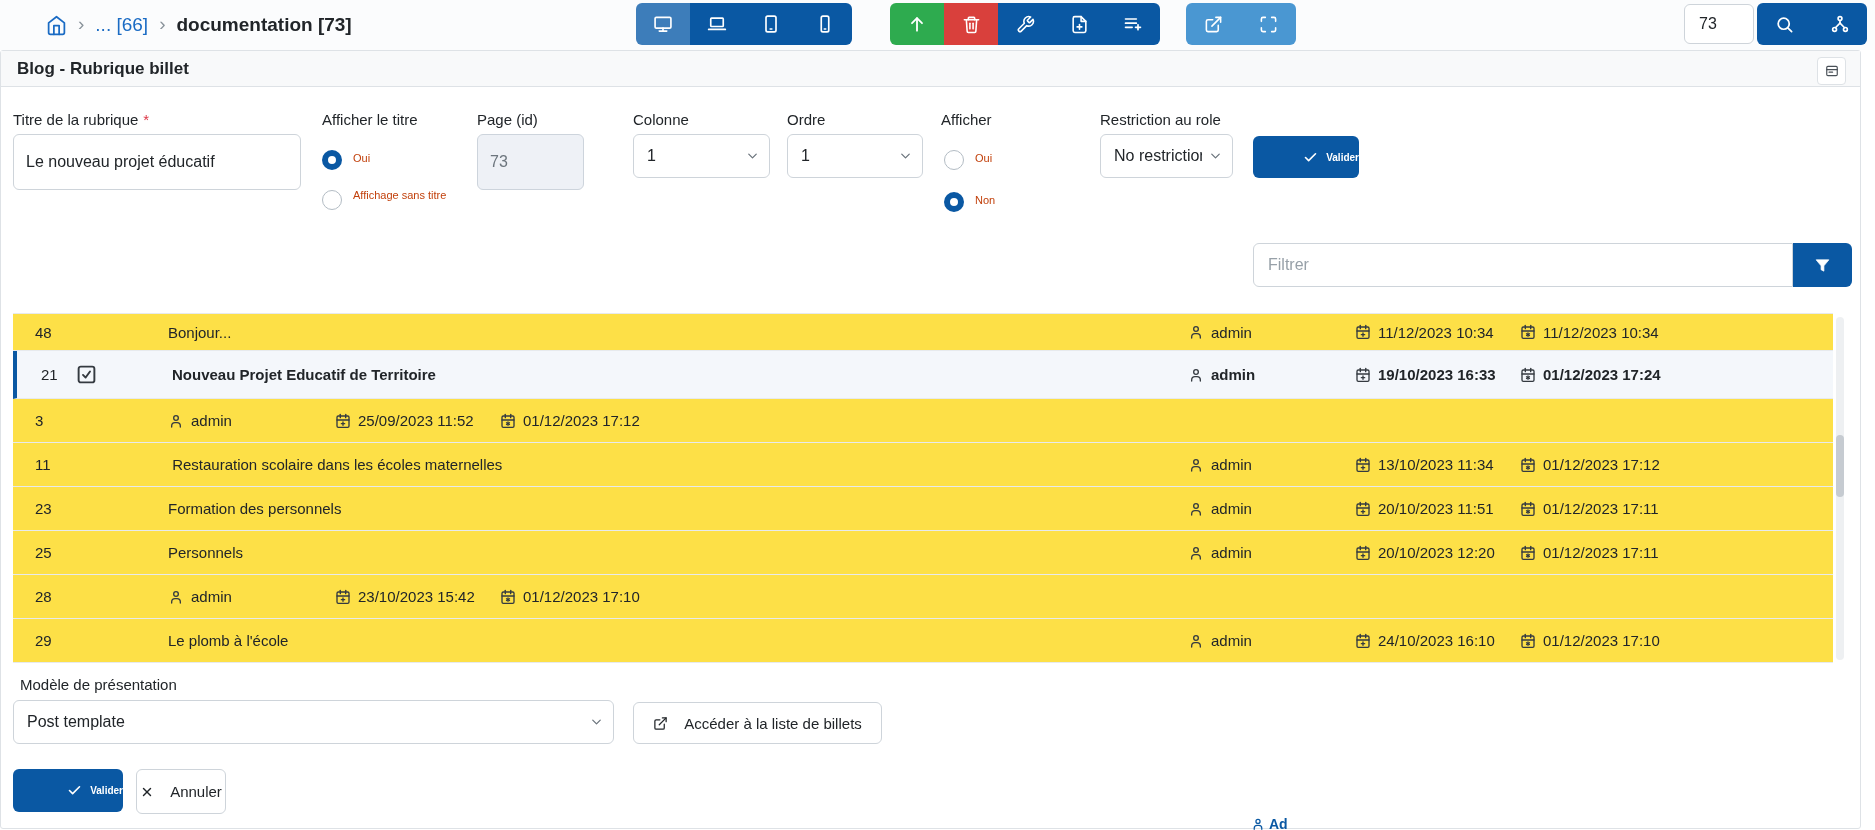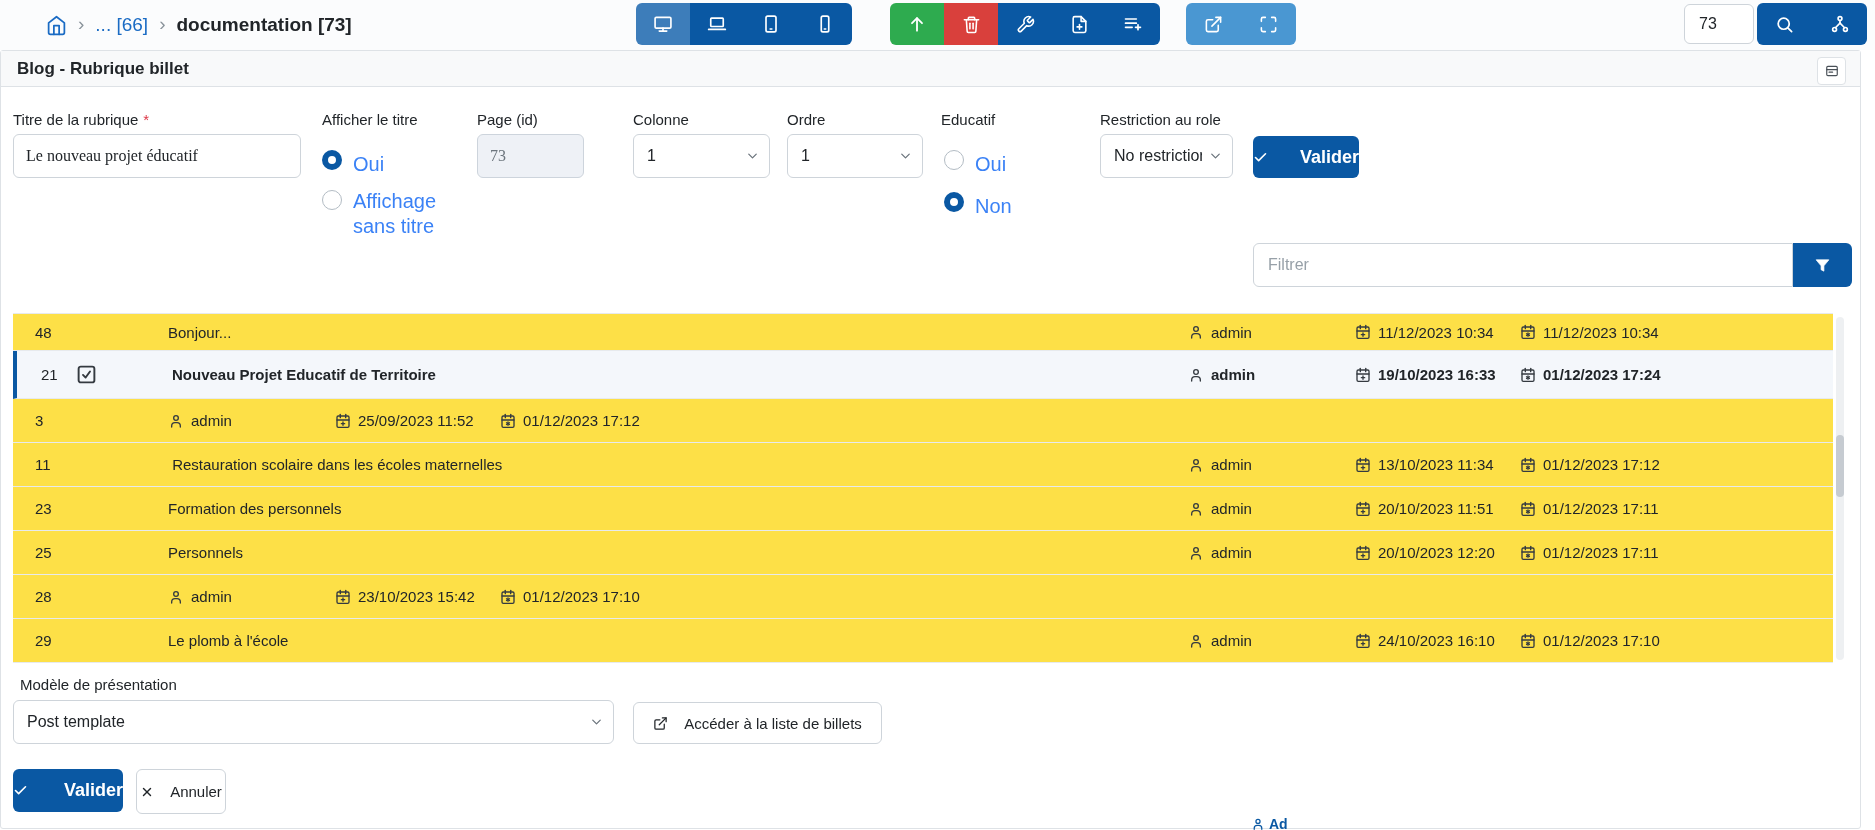--- a/index.html
+++ b/index.html
@@ -29,35 +29,35 @@
 
   
   .card-bg{position:absolute;top:50px;left:0;width:1861px;height:779px;background:#fff;border:1px solid #dee2e6;border-radius:3px;box-sizing:border-box}
   .card-header{position:absolute;top:51px;left:1px;width:1859px;height:36px;background:#f8f9fa;border-bottom:1px solid #dee2e6;display:flex;align-items:center;padding-left:16px;box-sizing:border-box}
   .card-title{font-size:17px;font-weight:700;color:#212529}
   .card-header-btn{position:absolute;left:1817px;top:57px;width:27px;height:26px;background:#fff;border:1px solid #dee2e6;border-radius:4px;display:flex;align-items:center;justify-content:center;color:#495057;cursor:pointer}
 
   
   .flabel{position:absolute;font-size:15px;color:#212529;white-space:nowrap}
   .req{color:#dc3545;margin-left:5px}
-  .tinput{position:absolute;height:44px;border:1px solid #ced4da;border-radius:6px;font-family:Liberation Serif, serif;
+  .tinput{position:absolute;height:56px;border:1px solid #ced4da;border-radius:6px;font-family:Liberation Sans, sans-serif;
     font-size:16px;color:#212529;padding:0 12px;box-sizing:border-box;background:#fff}
   .tinput::placeholder{color:#97a0a8}
   .tinput:disabled{background:#eef1f6;color:#6c757d;border-color:#cdd4dc}
   .select{position:absolute;height:44px;border:1px solid #ced4da;border-radius:6px;background:#fff;display:flex;align-items:center;
     font-size:16px;color:#212529;padding:0 30px 0 13px;box-sizing:border-box;cursor:pointer}
   .select .sel-text{white-space:nowrap;overflow:hidden}
   .select .chev{position:absolute;right:9px;top:50%;transform:translateY(-50%);color:#6c757d}
 
   .radio{position:absolute;width:20px;height:20px;border-radius:50%;border:1px solid #b3bcc4;background:#fff;box-sizing:border-box;cursor:pointer}
   .radio.on{border:6.5px solid #0a58a3}
-  .radio-label{position:absolute;font-size:20px;color:#3b82f6;line-height:1.25}
-
-  .btn-blue{position:absolute;background:#0a58a3;color:#fff;border-radius:6px;display:flex;align-items:center;justify-content:space-between;
-    gap:8px;font-size:18px;font-weight:700;cursor:pointer}
+  .radio-label{position:absolute;font-size:11px;color:#c2410c;line-height:1.25}
+
+  .btn-blue{position:absolute;background:#0a58a3;color:#fff;border-radius:6px;display:flex;align-items:center;justify-content:flex-end;
+    gap:8px;font-size:10px;font-weight:700;cursor:pointer}
   .btn-outline{position:absolute;background:#fff;color:#212529;border:1px solid #ced4da;border-radius:6px;display:flex;align-items:center;justify-content:center;gap:16px;font-size:15px;cursor:pointer}
 
   
   .filter-input{position:absolute;left:1253px;top:243px;width:540px;height:44px;border:1px solid #ced4da;border-radius:6px 0 0 6px;
     font-family:"Liberation Sans",sans-serif;font-size:16px;padding:0 14px;box-sizing:border-box;color:#212529}
   .filter-input::placeholder{color:#97a0a8}
   .filter-btn{position:absolute;left:1793px;top:243px;width:59px;height:44px;background:#0a58a3;border-radius:0 6px 6px 0;
     display:flex;align-items:center;justify-content:center;color:#fff;cursor:pointer}
 
   
@@ -270,21 +270,21 @@
 <div class="flabel" style="left:787px;top:111px">Ordre</div>
 <div class="select" style="left:787px;top:134px;width:136px">
   <span class="sel-text">1</span>
   <span class="chev">
       <svg width="15" height="15" viewBox="0 0 24 24" fill="none" stroke="currentColor" stroke-width="2" stroke-linecap="round" stroke-linejoin="round">
         <polyline points="6 9 12 15 18 9"></polyline>
       </svg>
     </span>
 </div>
 
-<div class="flabel" style="left:941px;top:111px">Educatif</div>
+<div class="flabel" style="left:941px;top:111px">Afficher</div>
 <span class="radio" style="left:944px;top:150px"></span>
 <span class="radio-label" style="left:975px;top:152px">Oui</span>
 <span class="radio on" style="left:944px;top:192px"></span>
 <span class="radio-label" style="left:975px;top:194px">Non</span>
 
 <div class="flabel" style="left:1100px;top:111px">Restriction au role</div>
 <div class="select" style="left:1100px;top:134px;width:133px">
   <span class="sel-text">No restriction</span>
   <span class="chev">
       <svg width="15" height="15" viewBox="0 0 24 24" fill="none" stroke="currentColor" stroke-width="2" stroke-linecap="round" stroke-linejoin="round">

